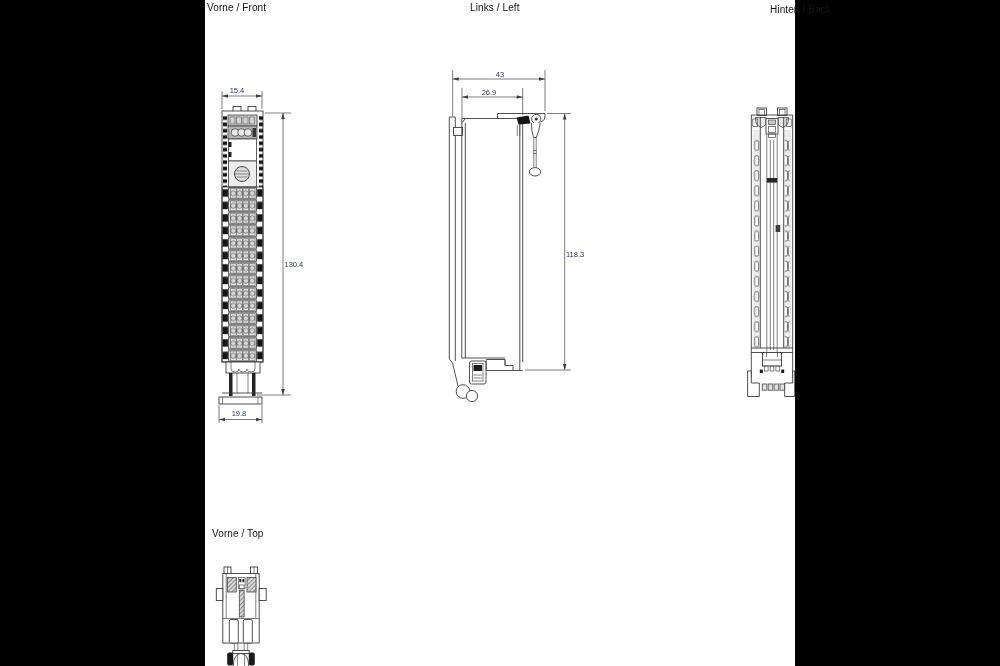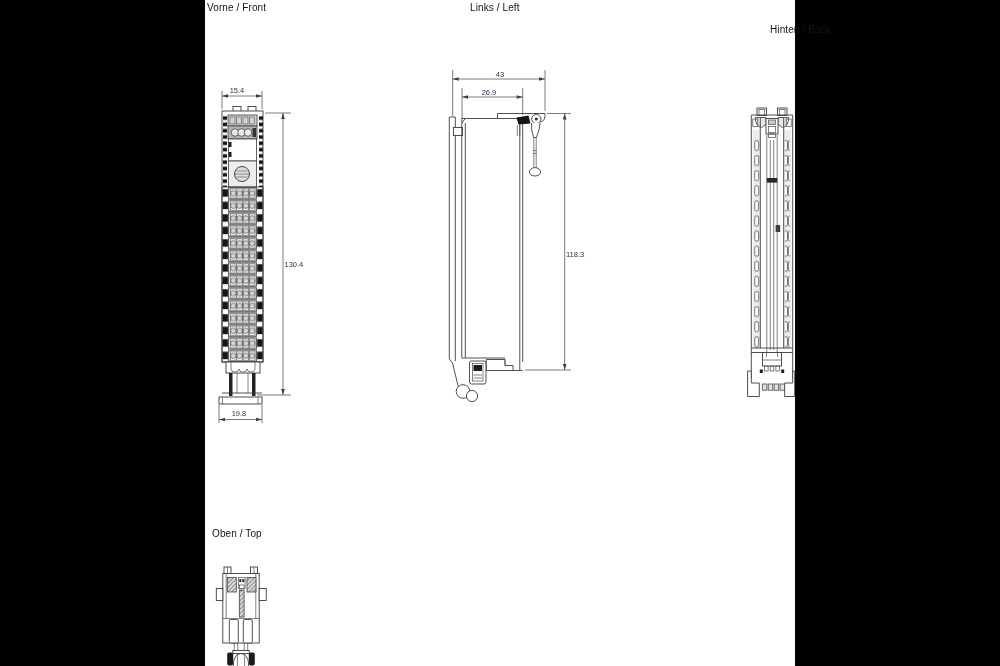--- a/index.html
+++ b/index.html
@@ -22,22 +22,22 @@
 </head>
 <body>
 
 <div id="stage">
 
   <div id="letterbox-left" class="letterbox"></div>
   <div id="letterbox-right" class="letterbox"></div>
 
   <div class="view-label" style="left:207px;top:2px;">Vorne / Front</div>
   <div class="view-label" style="left:458px;top:2px;margin-left:12px;">Links / Left</div>
-  <div class="view-label" style="left:738px;top:24px;padding-left:32px;">Hinten / Back</div>
-  <div class="view-label" style="left:212px;top:528px;">Oben / Top</div>
+  <div class="view-label" style="left:738px;top:4px;padding-left:32px;">Hinten / Back</div>
+  <div class="view-label" style="left:212px;top:528px;">Vorne / Top</div>
 
   <svg style="left:205px;top:85px;" width="100" height="345" viewBox="205 85 100 345">
     <defs>
       <pattern id="pat-tick" patternUnits="userSpaceOnUse" x="222" y="115" width="6" height="6.3">
         <rect x="1" y="1.3" width="4" height="3.6" fill="#161616"></rect>
       </pattern>
       <pattern id="pat-trow" patternUnits="userSpaceOnUse" x="222" y="187" width="41" height="12.5">
         <rect x="0.4" y="2.2" width="5.5" height="7.5" fill="#161616"></rect>
         <rect x="35.2" y="2.2" width="5.5" height="7.5" fill="#161616"></rect>
         <rect x="6.5" y="0.8" width="28" height="11" fill="#e2e2e2" stroke="#3c3c3c" stroke-width="0.8"></rect>

